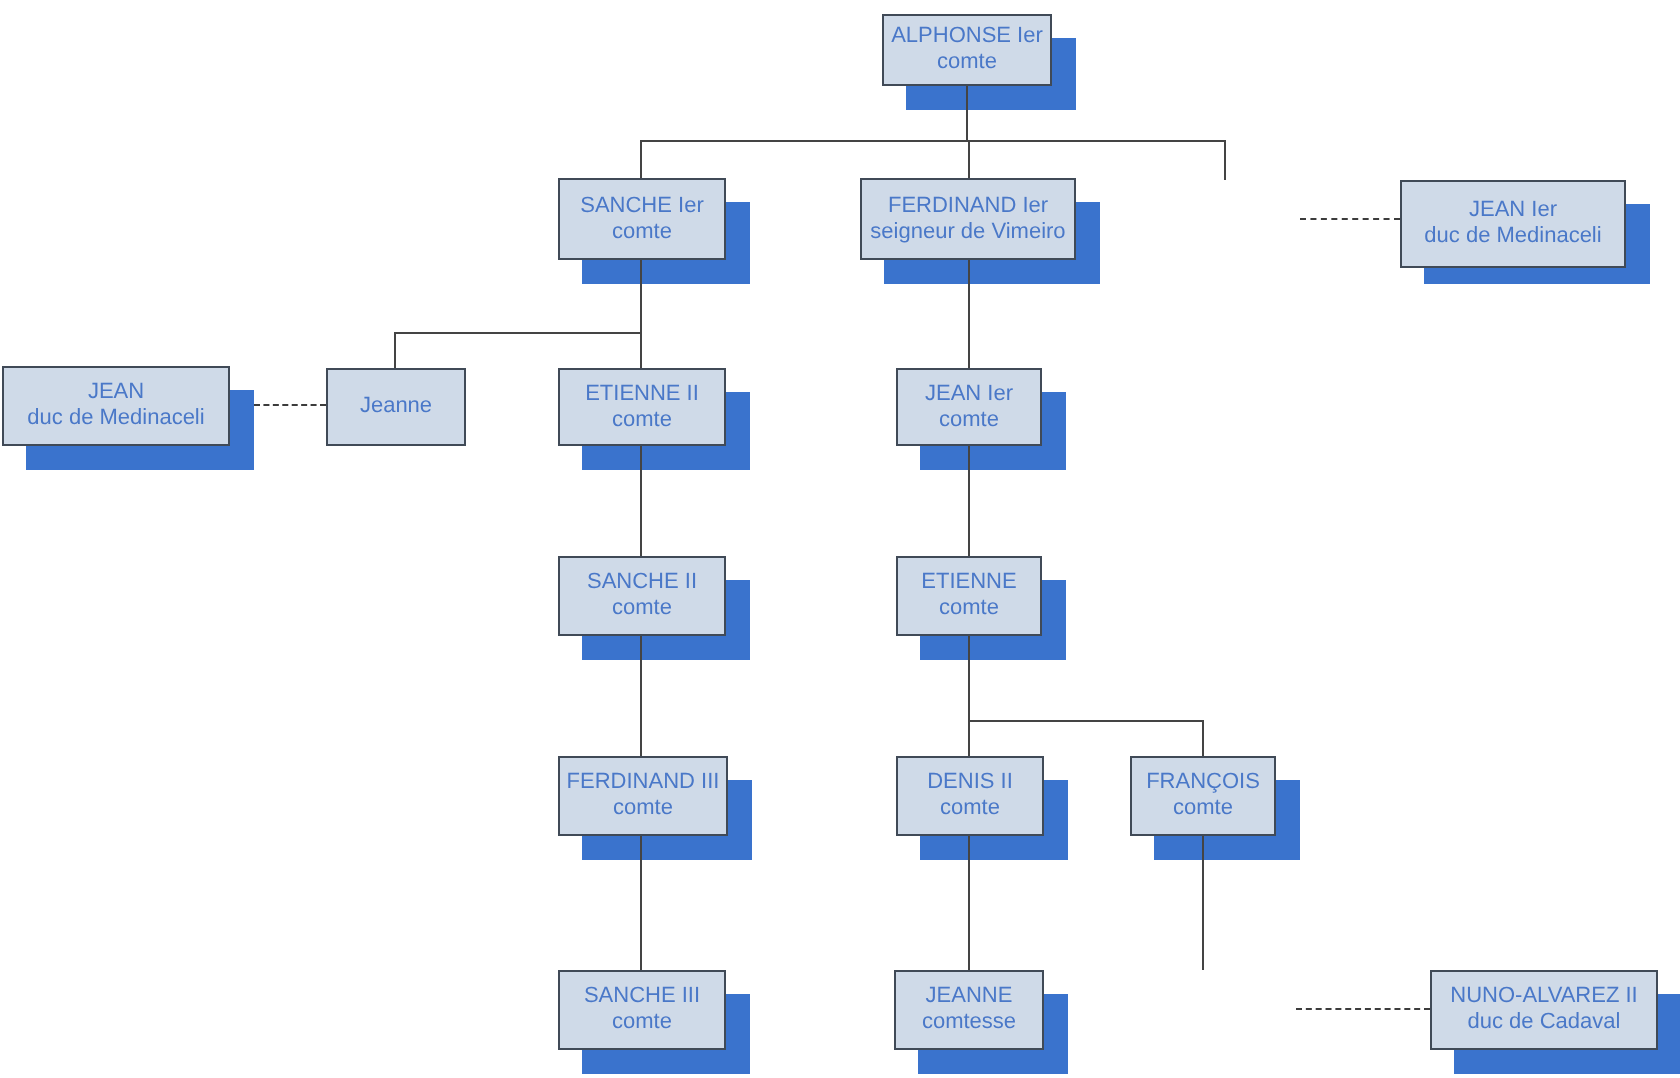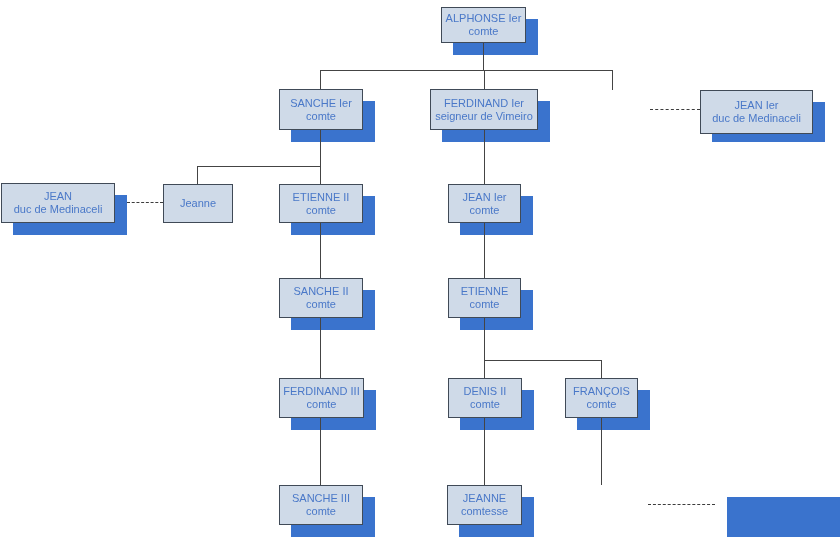--- a/index.html
+++ b/index.html
@@ -136,14 +136,18 @@
     <span>SANCHE III</span>
     <span>comte</span>
   </div>
 
   <div class="node" style="left:447px;top:485px;width:75px;height:40px">
     <span>JEANNE</span>
     <span>comtesse</span>
   </div>
 
 
+  <div class="node" style="left:715px;top:485px;width:114px;height:40px">
+    <span>NUNO-ALVAREZ II</span>
+    <span>duc de Cadaval</span>
+  </div>
 
 </div>
 
 </body></html>

